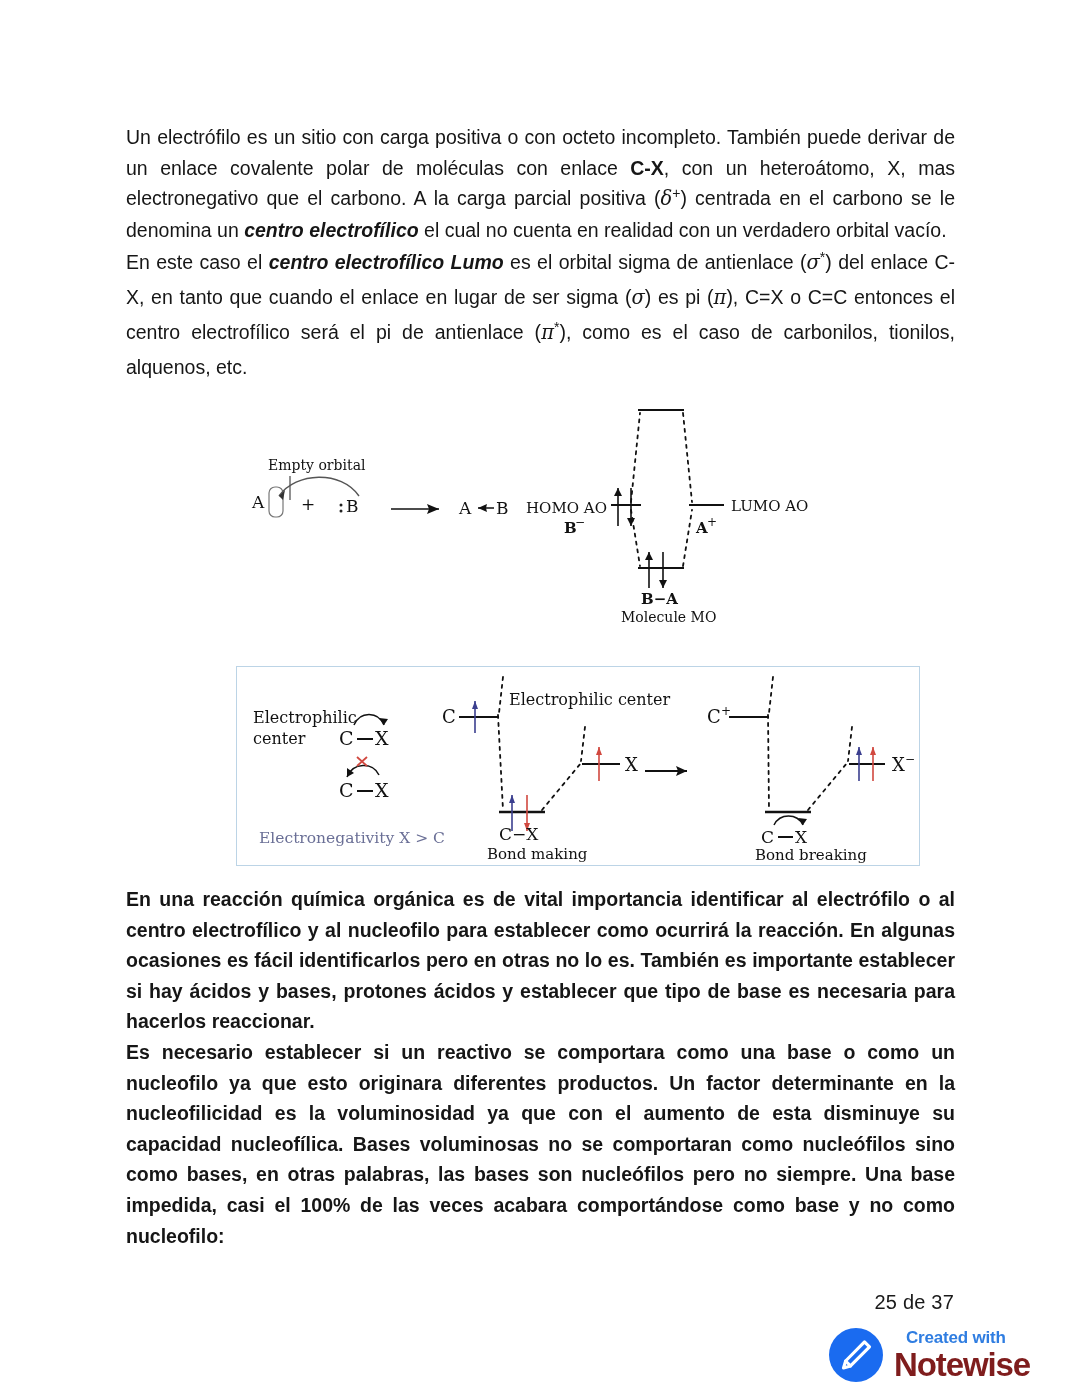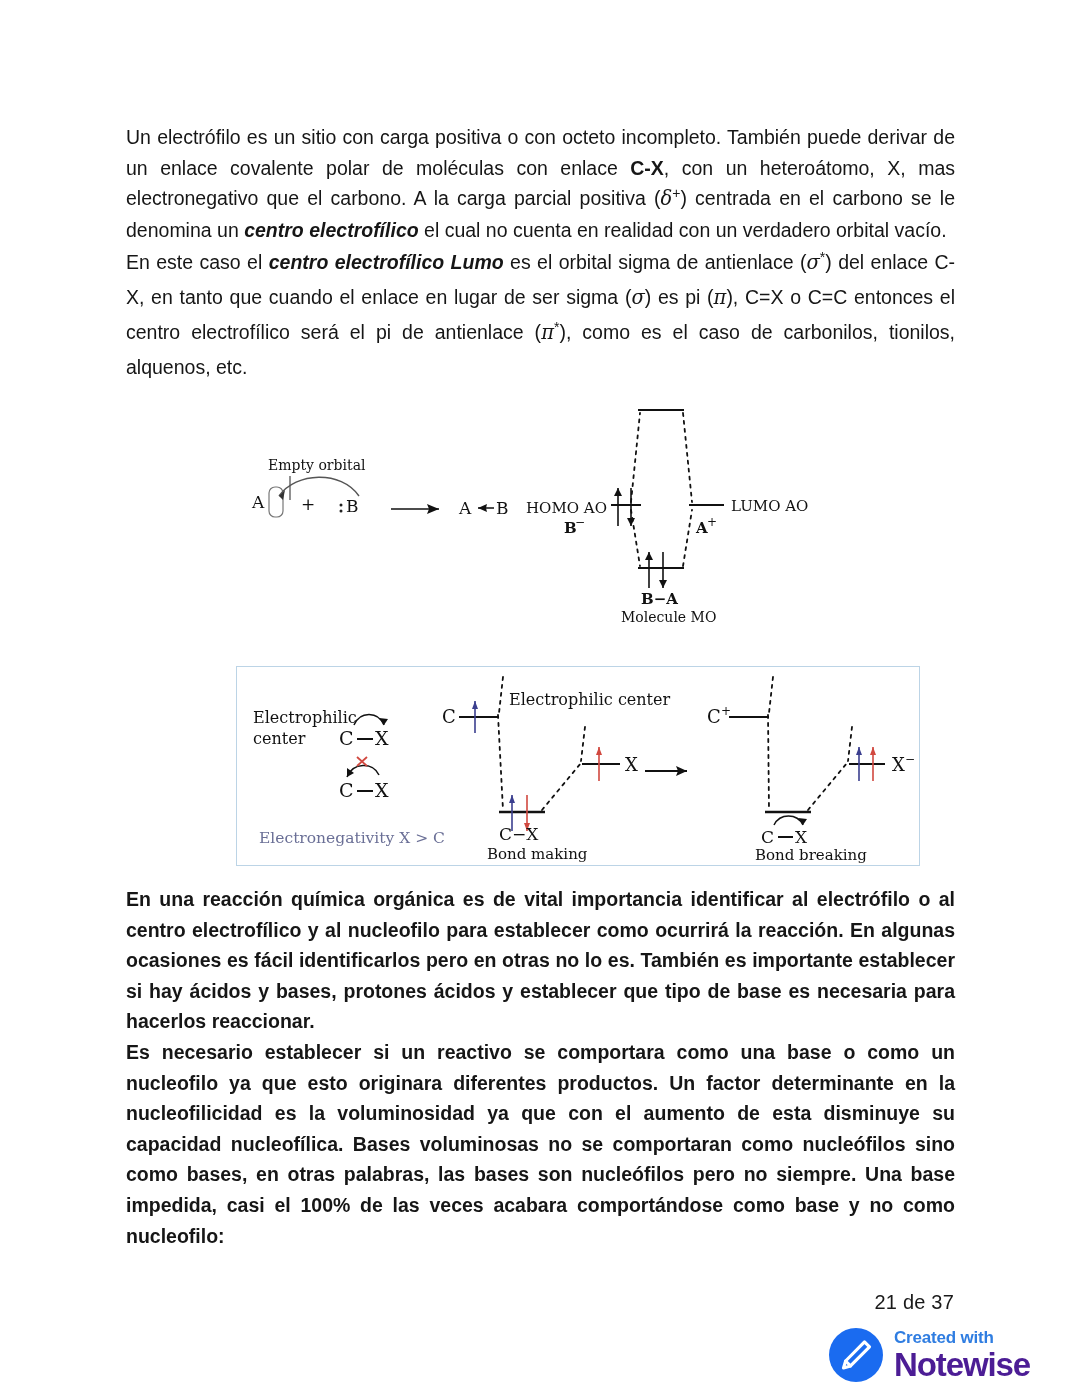--- a/index.html
+++ b/index.html
@@ -101,26 +101,27 @@
     justify-content: center;
     line-height: 1;
   }
   .brand-created {
     font-family: "Liberation Sans", sans-serif;
     font-size: 17px;
     font-weight: bold;
     color: #2f7de1;
     letter-spacing: -0.2px;
     margin-bottom: 2px;
+    margin-left: 12px;
   }
   .brand-name {
     font-family: "Liberation Sans", sans-serif;
     font-size: 33px;
     font-weight: bold;
-    color: #4c1d95;
+    color: #7f1d1d;
     letter-spacing: -1.1px;
   }
 </style>
 </head>
 <body>
 
 <div class="page">
 
   <div class="content">
 
@@ -275,21 +276,21 @@
         <text x="518" y="193" font-size="15">Bond breaking</text>
       </g>
     </svg>
   </div>
 
   <div class="content" style="top:884px;font-weight:bold;">
     <p class="para">En una reacción química orgánica es de vital importancia identificar al electrófilo o al centro electrofílico y al nucleofilo para establecer como ocurrirá la reacción. En algunas ocasiones es fácil identificarlos pero en otras no lo es. También es importante establecer si hay ácidos y bases, protones ácidos y establecer que tipo de base es necesaria para hacerlos reaccionar.</p>
     <p class="para">Es necesario establecer si un reactivo se comportara como una base o como un nucleofilo ya que esto originara diferentes productos. Un factor determinante en la nucleofilicidad es la voluminosidad ya que con el aumento de esta disminuye su capacidad nucleofílica. Bases voluminosas no se comportaran como nucleófilos sino como bases, en otras palabras, las bases son nucleófilos pero no siempre. Una base impedida, casi el 100% de las veces acabara comportándose como base y no como nucleofilo:</p>
   </div>
 
-  <div class="footer-page">21 de 37</div>
+  <div class="footer-page">25 de 37</div>
 
   <div class="brand">
     <div class="brand-mark">
       <svg width="56" height="56" viewBox="0 0 56 56" xmlns="http://www.w3.org/2000/svg">
         <circle cx="28" cy="28" r="27" fill="#1a6bf0"></circle>
         <g fill="none" stroke="#ffffff" stroke-width="3.1" stroke-linejoin="round" stroke-linecap="round">
           <path d="M 36.5 14.8 L 41.5 19.8 L 22.5 38.9 L 15.5 41.0 L 17.6 34.0 Z"></path>
           <path d="M 17.6 34.0 L 22.5 38.9"></path>
         </g>
       </svg>

